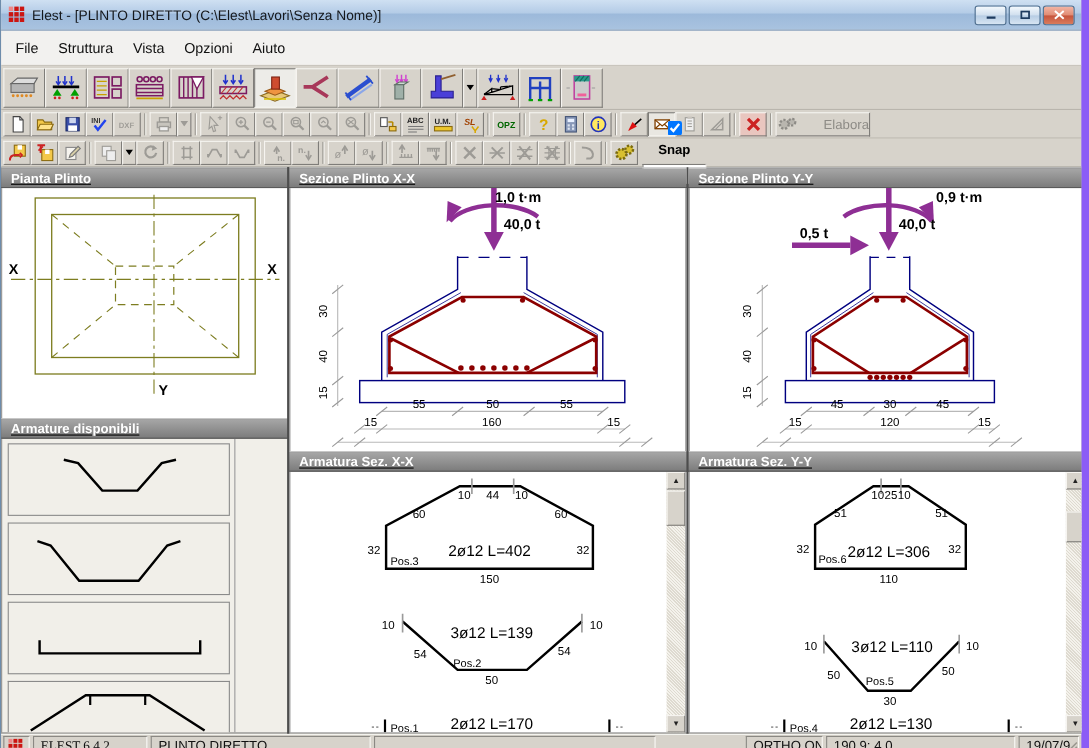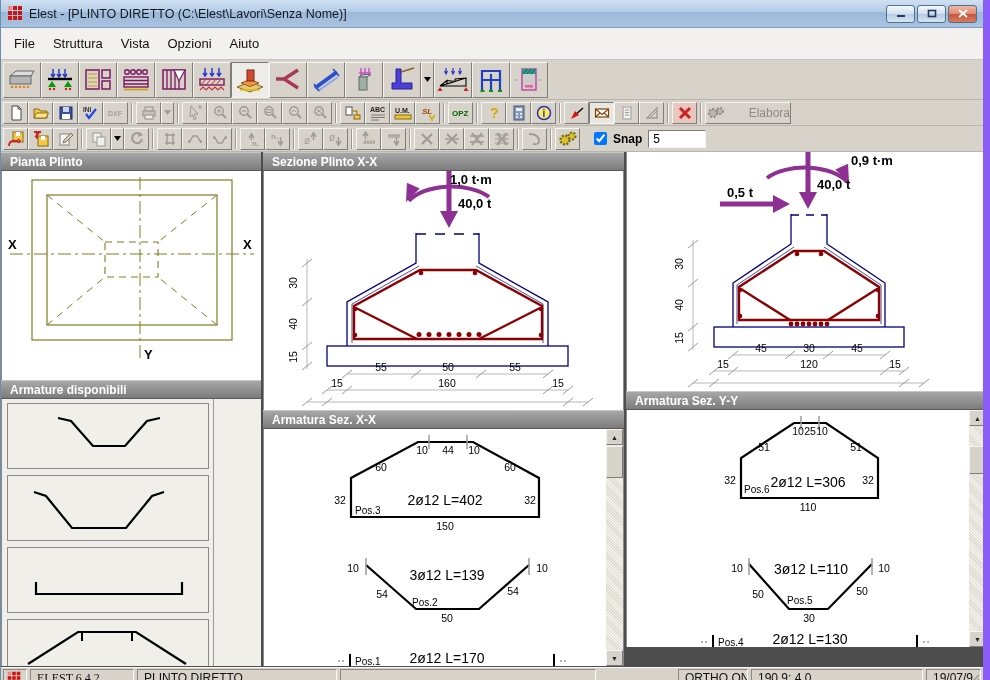--- a/index.html
+++ b/index.html
@@ -21,26 +21,26 @@
   .tb1{height:40px;}
   .tb2{height:26px;}
   .tb3{height:26px;}
   .tbtn{width:38px;height:36px;margin:0 0;display:flex;align-items:center;justify-content:center;border:1px solid;border-color:#f6f4f0 #7f7d79 #7f7d79 #f6f4f0;background:#d7d3cb;padding:0;}
   .tbtn.active{background:#edece8;border-color:#7f7d79 #f6f4f0 #f6f4f0 #7f7d79;}
   .sbtn{width:25px;height:22px;display:flex;align-items:center;justify-content:center;border:1px solid;border-color:#f6f4f0 #7f7d79 #7f7d79 #f6f4f0;background:#d7d3cb;padding:0;font-size:9px;}
   .sbtn.pressed{background:#e9e7e1;border-color:#7f7d79 #f6f4f0 #f6f4f0 #7f7d79;}
   .sbtn.wide{width:86px;color:#8d8b86;font-size:12px;gap:4px;justify-content:space-between;}
   .sbtn.dd{width:13px;}
   .vsep{width:2px;height:20px;border-left:1px solid #9d9a93;border-right:1px solid #fbfaf7;margin:0 3px;}
-  .snapwrap{display:flex;align-items:center;gap:6px;margin-left:14px;font-size:12px;font-weight:bold;}
+  .snapwrap{display:flex;align-items:center;gap:6px;margin-left:4px;font-size:12px;font-weight:bold;flex-direction:column;}
   .snapwrap input[type=checkbox]{width:13px;height:13px;margin:0;}
   .snapbox{width:58px;height:18px;border:1px solid;border-color:#7f7d79 #f6f4f0 #f6f4f0 #7f7d79;background:#fff;font-size:12px;padding:0 4px;font-weight:normal;}
   
   .main{height:515px;display:flex;background:#4d4d4d;}
-  .col{height:515px;}
+  .col{height:515px;text-decoration:underline;}
   .col.left{width:262px;border-right:2px solid #4d4d4d;}
   .col.mid{width:363px;border-right:2px solid #4d4d4d;}
   .col.right{width:361px;}
   .phead{height:19px;background:linear-gradient(180deg,#a7a7a7,#7c7c7c);color:#fff;font-size:12px;font-weight:bold;display:flex;align-items:center;padding-left:9px;border-top:1px solid #c7c7c7;border-bottom:1px solid #5a5a5a;}
   .pbody{background:#fff;position:relative;overflow:hidden;border-left:1px solid #8a8a8a;}
   .armlist{background:#f1efe9;position:relative;overflow:hidden;border-left:1px solid #8a8a8a;}
   .armitem{position:absolute;left:5px;width:202px;height:66px;border:1px solid #8a8a8a;background:#f1efe9;}
   .armdiv{position:absolute;top:0;bottom:0;left:211px;width:1px;background:#9a9a9a;}
   .vscroll{position:absolute;top:0;right:0;bottom:0;width:17px;background:repeating-linear-gradient(45deg,#f4f2ec 0 1px,#dedad0 1px 2px);}
   .scrbtn{position:absolute;left:0;width:17px;height:16px;background:#d7d3cb;border:1px solid;border-color:#f6f4f0 #7f7d79 #7f7d79 #f6f4f0;font-size:7px;display:flex;align-items:center;justify-content:center;color:#222;}
@@ -737,20 +737,23 @@
         </svg>
         <div class="vscroll">
           <div class="scrbtn" style="top:0;">▲</div>
           <div class="scrthumb" style="top:17px;height:32px;"></div>
           <div class="scrbtn" style="bottom:0;">▼</div>
         </div>
       </div>
     </div>
 
     <div class="col right">
+      <div class="phead">
+          <span>Sezione Plinto Y-Y</span>
+        </div>
       <div class="pbody" style="height:239px;border-right:1px solid #8a8a8a;">
         <svg width="359" height="239" viewBox="0 0 359 239">
           <g stroke="#8e2f94" fill="#8e2f94">
             <path d="M140,26 A46,24 0 0 1 220,30" fill="none" stroke-width="4"></path>
             <polygon points="0,0 -18,-7 -18,7" transform="translate(222,31) rotate(66)" stroke="none"></polygon>
             <line x1="181" y1="0" x2="181" y2="42" stroke-width="5"></line>
             <polygon points="172,40 190,40 181,57" stroke="none"></polygon>
             <line x1="93" y1="52" x2="146" y2="52" stroke-width="5"></line>
             <polygon points="146,43 146,61 163,52" stroke="none"></polygon>
           </g>

